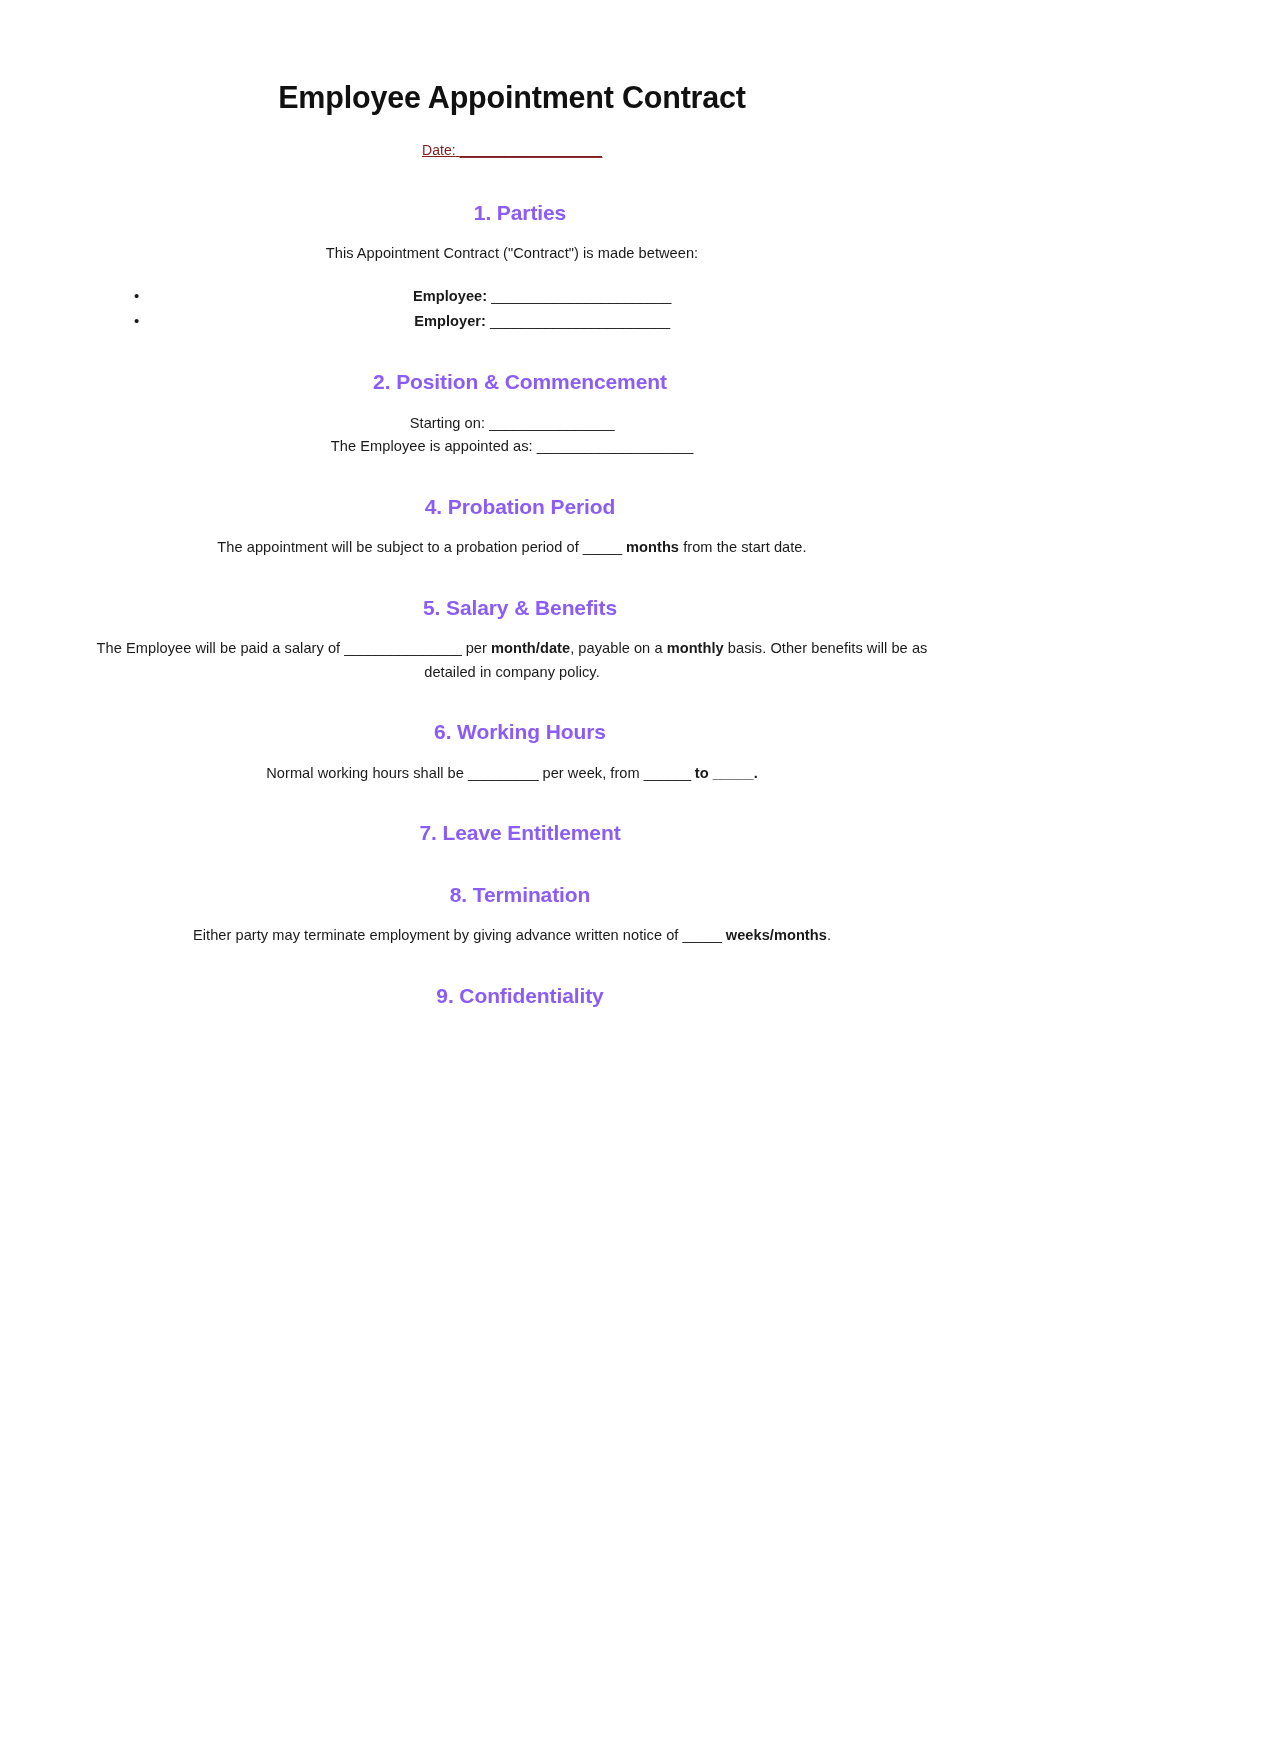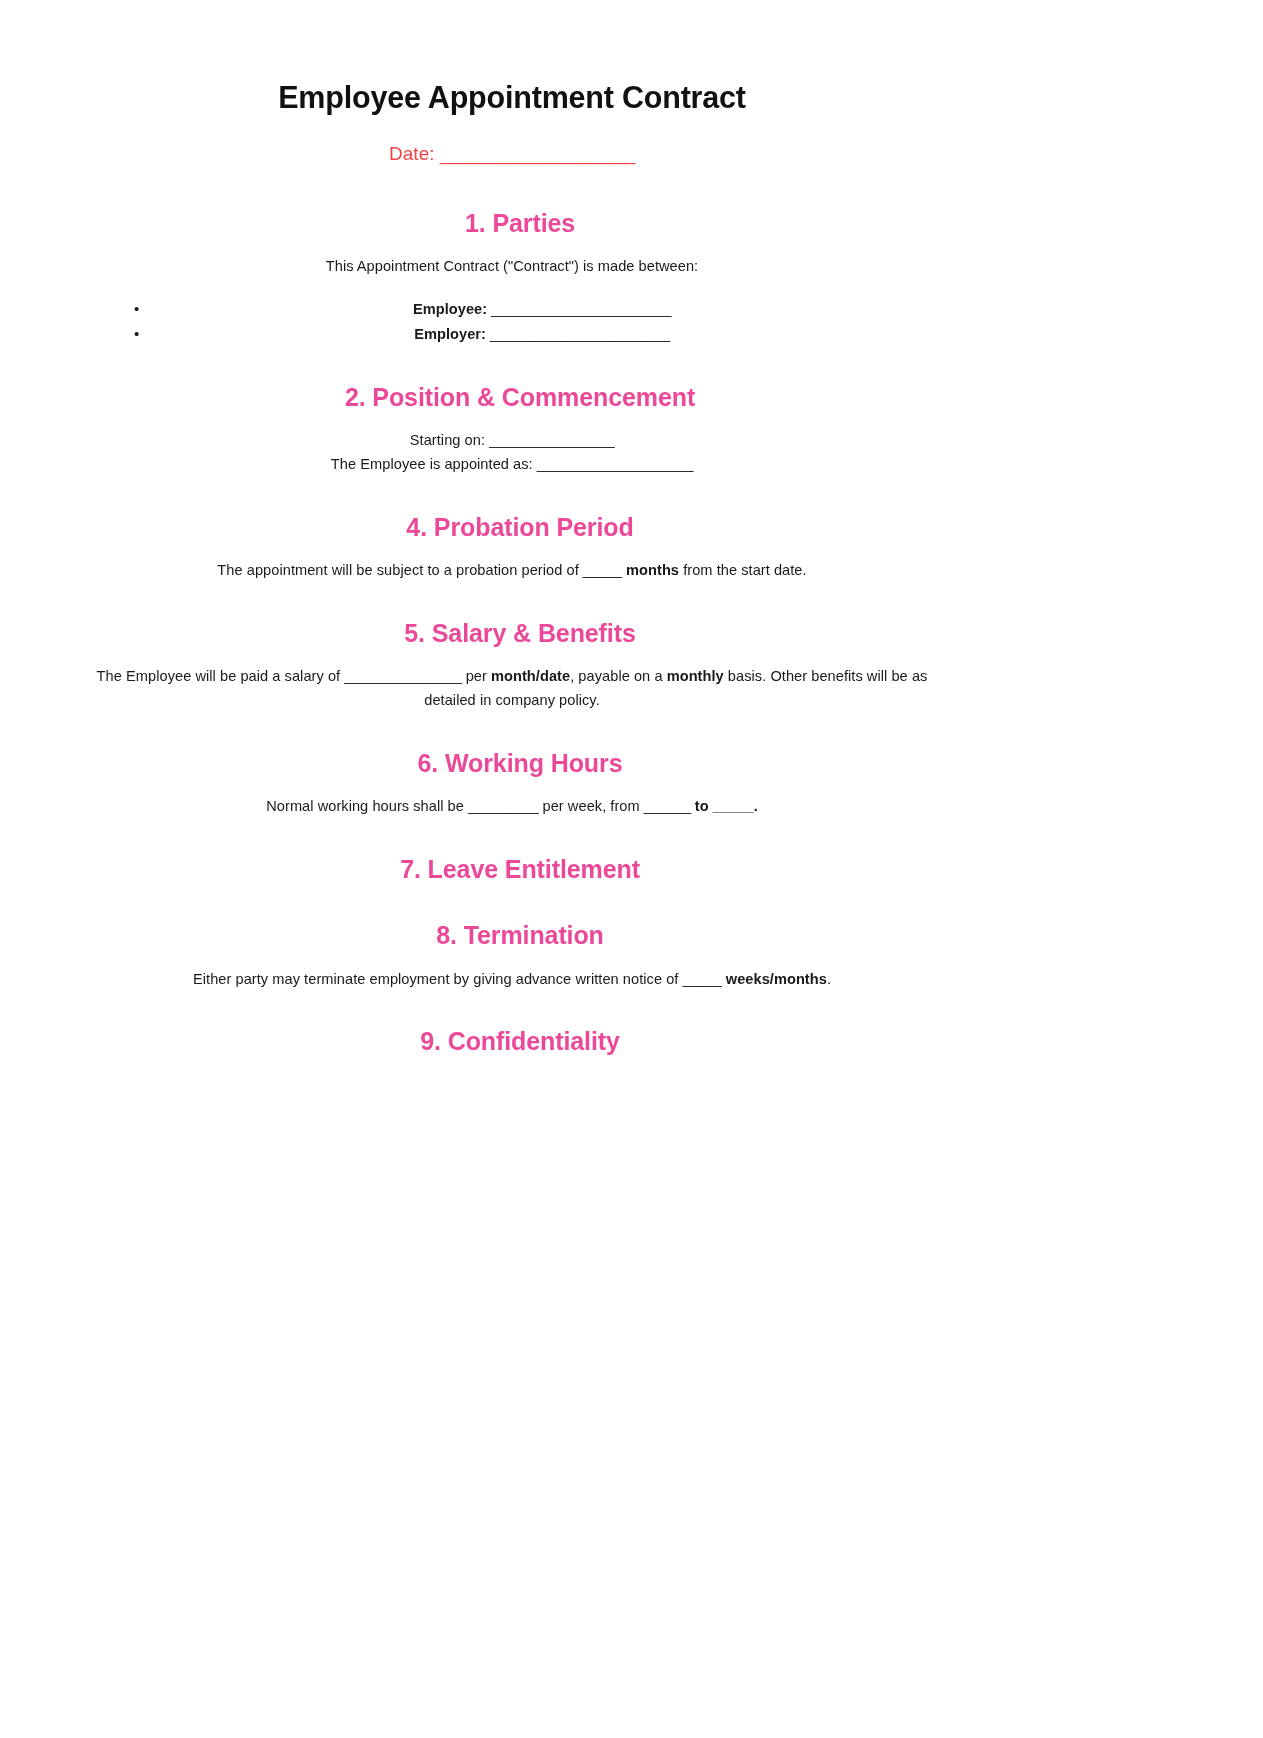--- a/index.html
+++ b/index.html
@@ -25,30 +25,31 @@
   }
   .doc-title {
     font-size: 30.5px;
     font-weight: 700;
     letter-spacing: -0.2px;
     color: #111111;
     margin: 0 0 24px 0;
     line-height: 1.25;
   }
   .date-line {
-    font-size: 19px;
+    font-size: 14px;
     line-height: 1.5;
-    color: #ef4444;
+    color: #7f1d1d;
     margin: 0 0 38px 0;
     letter-spacing: 0.05px;
+    text-decoration: underline;
   }
   h2.section-heading {
-    font-size: 25px;
+    font-size: 21px;
     font-weight: 700;
-    color: #ec4899;
+    color: #8b5cf6;
     margin: 0 0 16px 16px;
     line-height: 1.3;
     letter-spacing: -0.1px;
   }
   .section {
     margin-bottom: 34px;
   }
   .section:last-of-type {
     margin-bottom: 0;
   }

